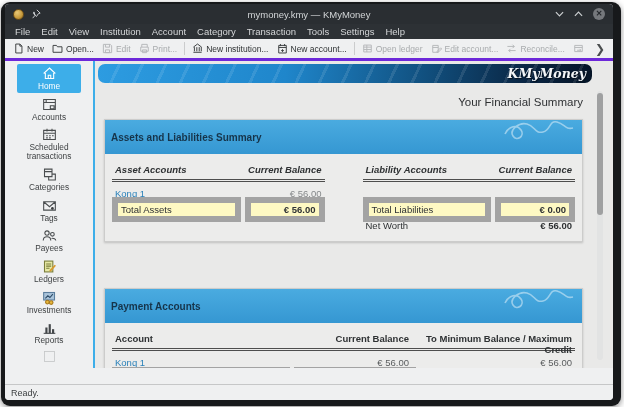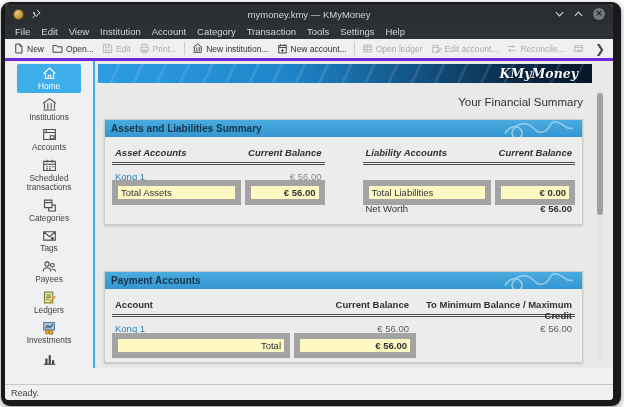--- a/index.html
+++ b/index.html
@@ -45,31 +45,31 @@
   .side-item{width:64px;display:flex;flex-direction:column;align-items:center;
     padding:2px 0 2px;margin-bottom:2px;border-radius:2px;color:#3f4244;
     font-size:8.3px;line-height:1.05;text-align:center;flex:none;}
   .side-item svg{stroke:#4a4d4f;fill:none;stroke-width:1.3;margin-bottom:1px;}
   .side-item.selected{background:#3daee9;color:#fff;}
   .side-item.selected svg{stroke:#fff;}
   .side-partial{width:64px;height:20px;flex:none;opacity:.5;display:flex;justify-content:center;}
 
   .content{flex:1;position:relative;background:#e9e9e8;overflow:hidden;}
   .banner{margin:3px 21px 0 3px;height:19px;position:relative;display:flex;align-items:center;
-    justify-content:flex-end;padding-right:14px;
-    background:linear-gradient(95deg,#2d9ce1 0%,#1f86cb 38%,#11507f 66%,#0a2745 86%,#061527 100%);}
+    justify-content:flex-end;padding-right:6px;
+    background:linear-gradient(95deg,#2d9ce1 0%,#1f86cb 38%,#11507f 66%,#0a2745 86%,#061527 100%);border-radius:7px;}
   .banner::before{content:"";position:absolute;inset:0;
     background:repeating-linear-gradient(115deg,rgba(255,255,255,0) 0 18px,rgba(255,255,255,.10) 18px 21px);}
   .logo{position:relative;font-family:"DejaVu Serif",serif;font-style:italic;font-weight:bold;
     font-size:12.5px;color:#f3f6f8;text-shadow:1px 1px 1px #04101c;}
   .page{padding:9px 30px 0 9px;}
   .page-title{text-align:right;font-size:11.5px;color:#2f3133;margin:4px 0 11px;}
 
   .section{border:1px solid #cccccb;background:#ececeb;box-shadow:0 1px 2px rgba(0,0,0,.18);}
-  .sec-head{height:17px;display:flex;align-items:center;position:relative;overflow:hidden;
+  .sec-head{height:34px;display:flex;align-items:center;position:relative;overflow:hidden;
     background:linear-gradient(180deg,#4aabe0 0%,#3597d2 100%);padding-left:6px;}
   .sec-title{font-size:10px;font-weight:bold;color:#16344a;position:relative;z-index:1;}
   .flourish{position:absolute;right:2px;top:-4px;height:26px;opacity:.45;}
   .sec-body{padding:9px 7px 8px;font-size:9.5px;color:#2e3133;}
 
   .halves{display:flex;gap:38px;}
   .half{flex:1;min-width:0;}
   .thead{display:flex;height:19px;align-items:flex-start;font-weight:bold;
     border-bottom:3px double #4d4d4d;margin-bottom:3px;font-style:italic;}
   .trow{display:flex;height:16px;align-items:center;}
@@ -206,26 +206,20 @@
   </div>
 
   <div class="body-row">
 
     <div class="sidebar">
       <div class="side-item selected">
         <svg width="17" height="15" viewBox="0 0 20 18">
               <path d="M3 9l7-6.5L17 9 M5 8.5V15h10V8.5 M8.5 15v-4h3v4"></path>
             </svg>
         <span>Home</span>
-      </div>
-      <div class="side-item">
-        <svg width="17" height="15" viewBox="0 0 20 18">
-              <path d="M2.5 7.5L10 2l7.5 5.5 M4 7.5V14 M8 7.5V14 M12 7.5V14 M16 7.5V14 M2.5 15.5h15"></path>
-            </svg>
-        <span>Institutions</span>
       </div>
       <div class="side-item">
         <svg width="17" height="15" viewBox="0 0 20 18">
               <path d="M3 3h14v12H3z M3 6.5h14 M6 3v3.5 M11 10.5h4.5V14H11z"></path>
             </svg>
         <span>Accounts</span>
       </div>
       <div class="side-item">
         <svg width="17" height="15" viewBox="0 0 20 18">
               <path d="M3 4h14v11H3z M3 7.5h14 M7 2v3.5 M13 2v3.5 M6 10.5h2 M9.5 10.5h2 M13 10.5h2 M6 13h2 M9.5 13h2"></path>

